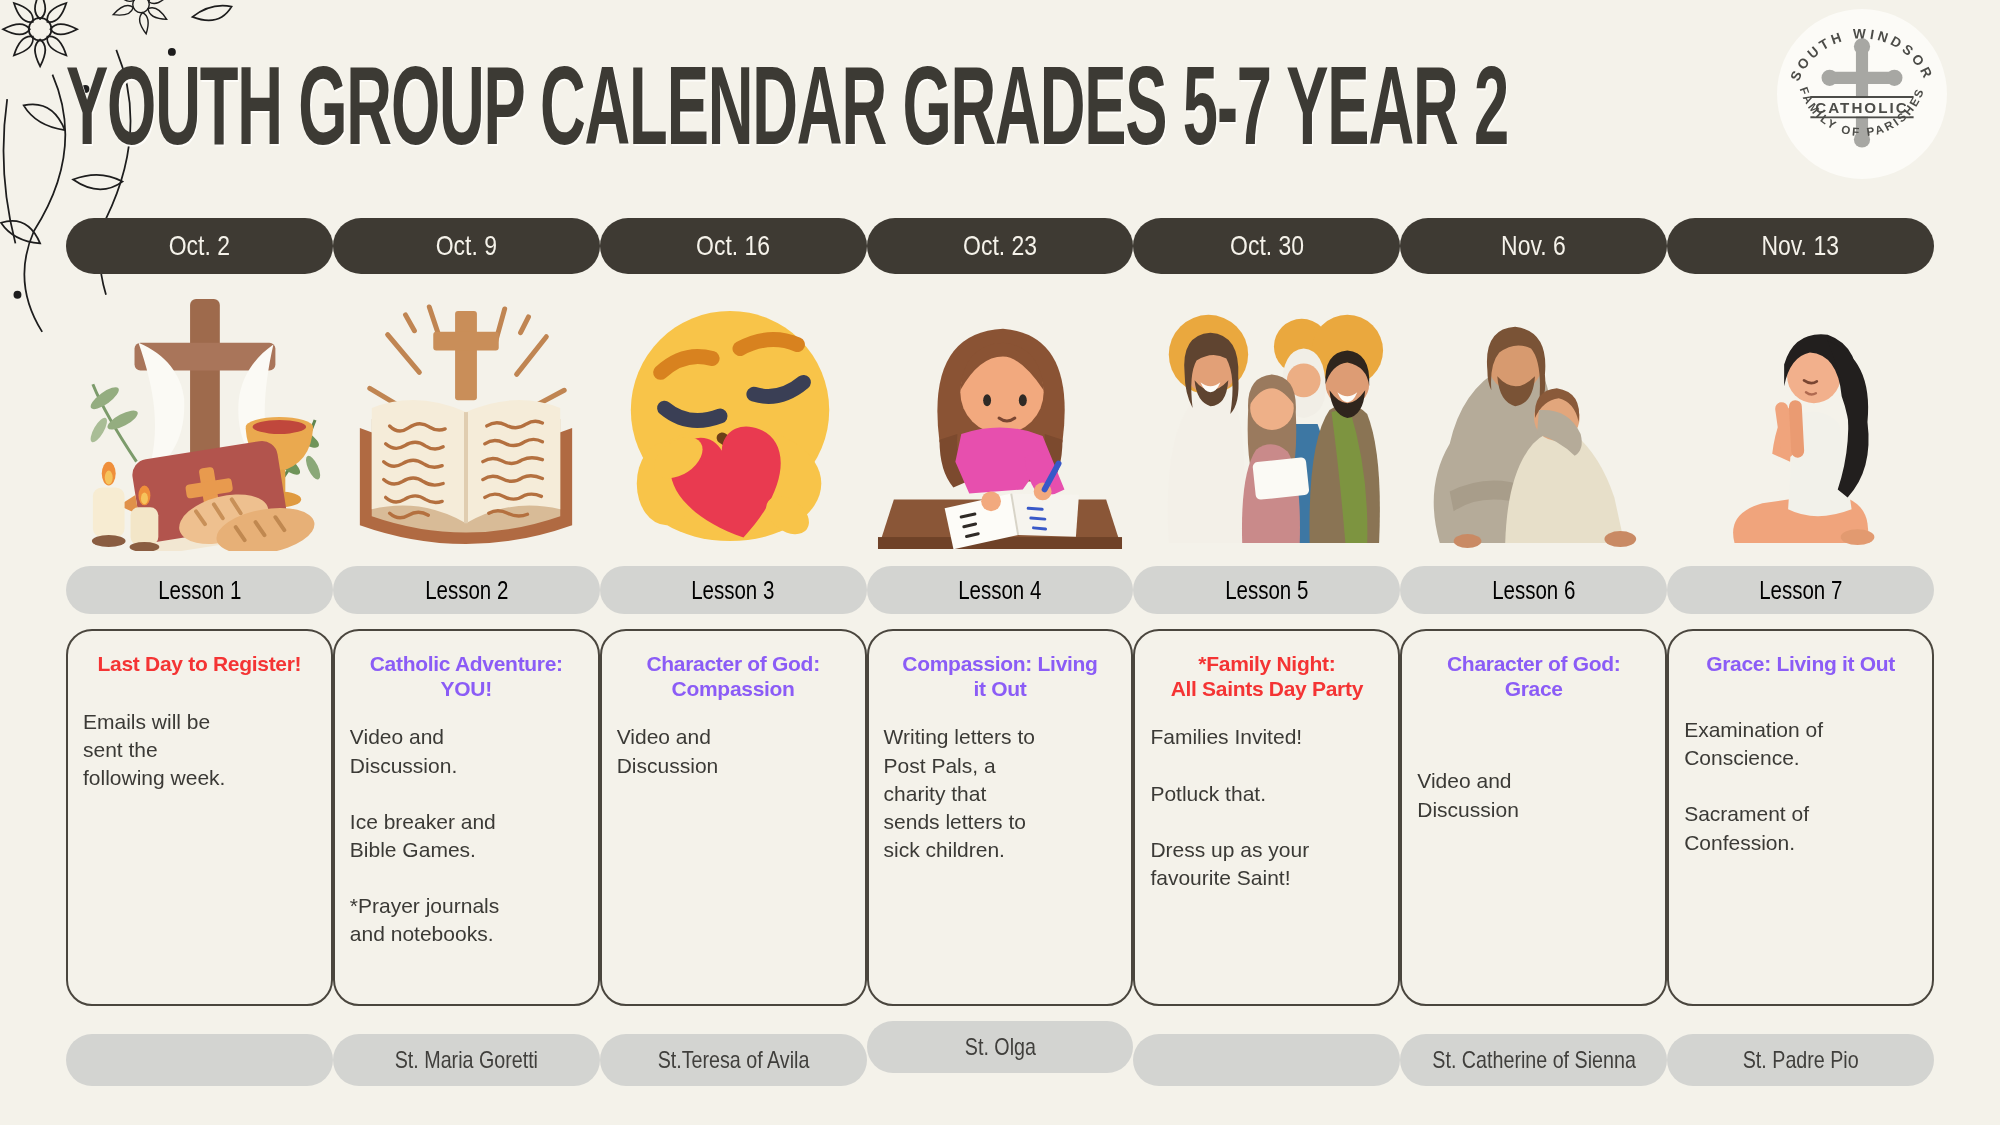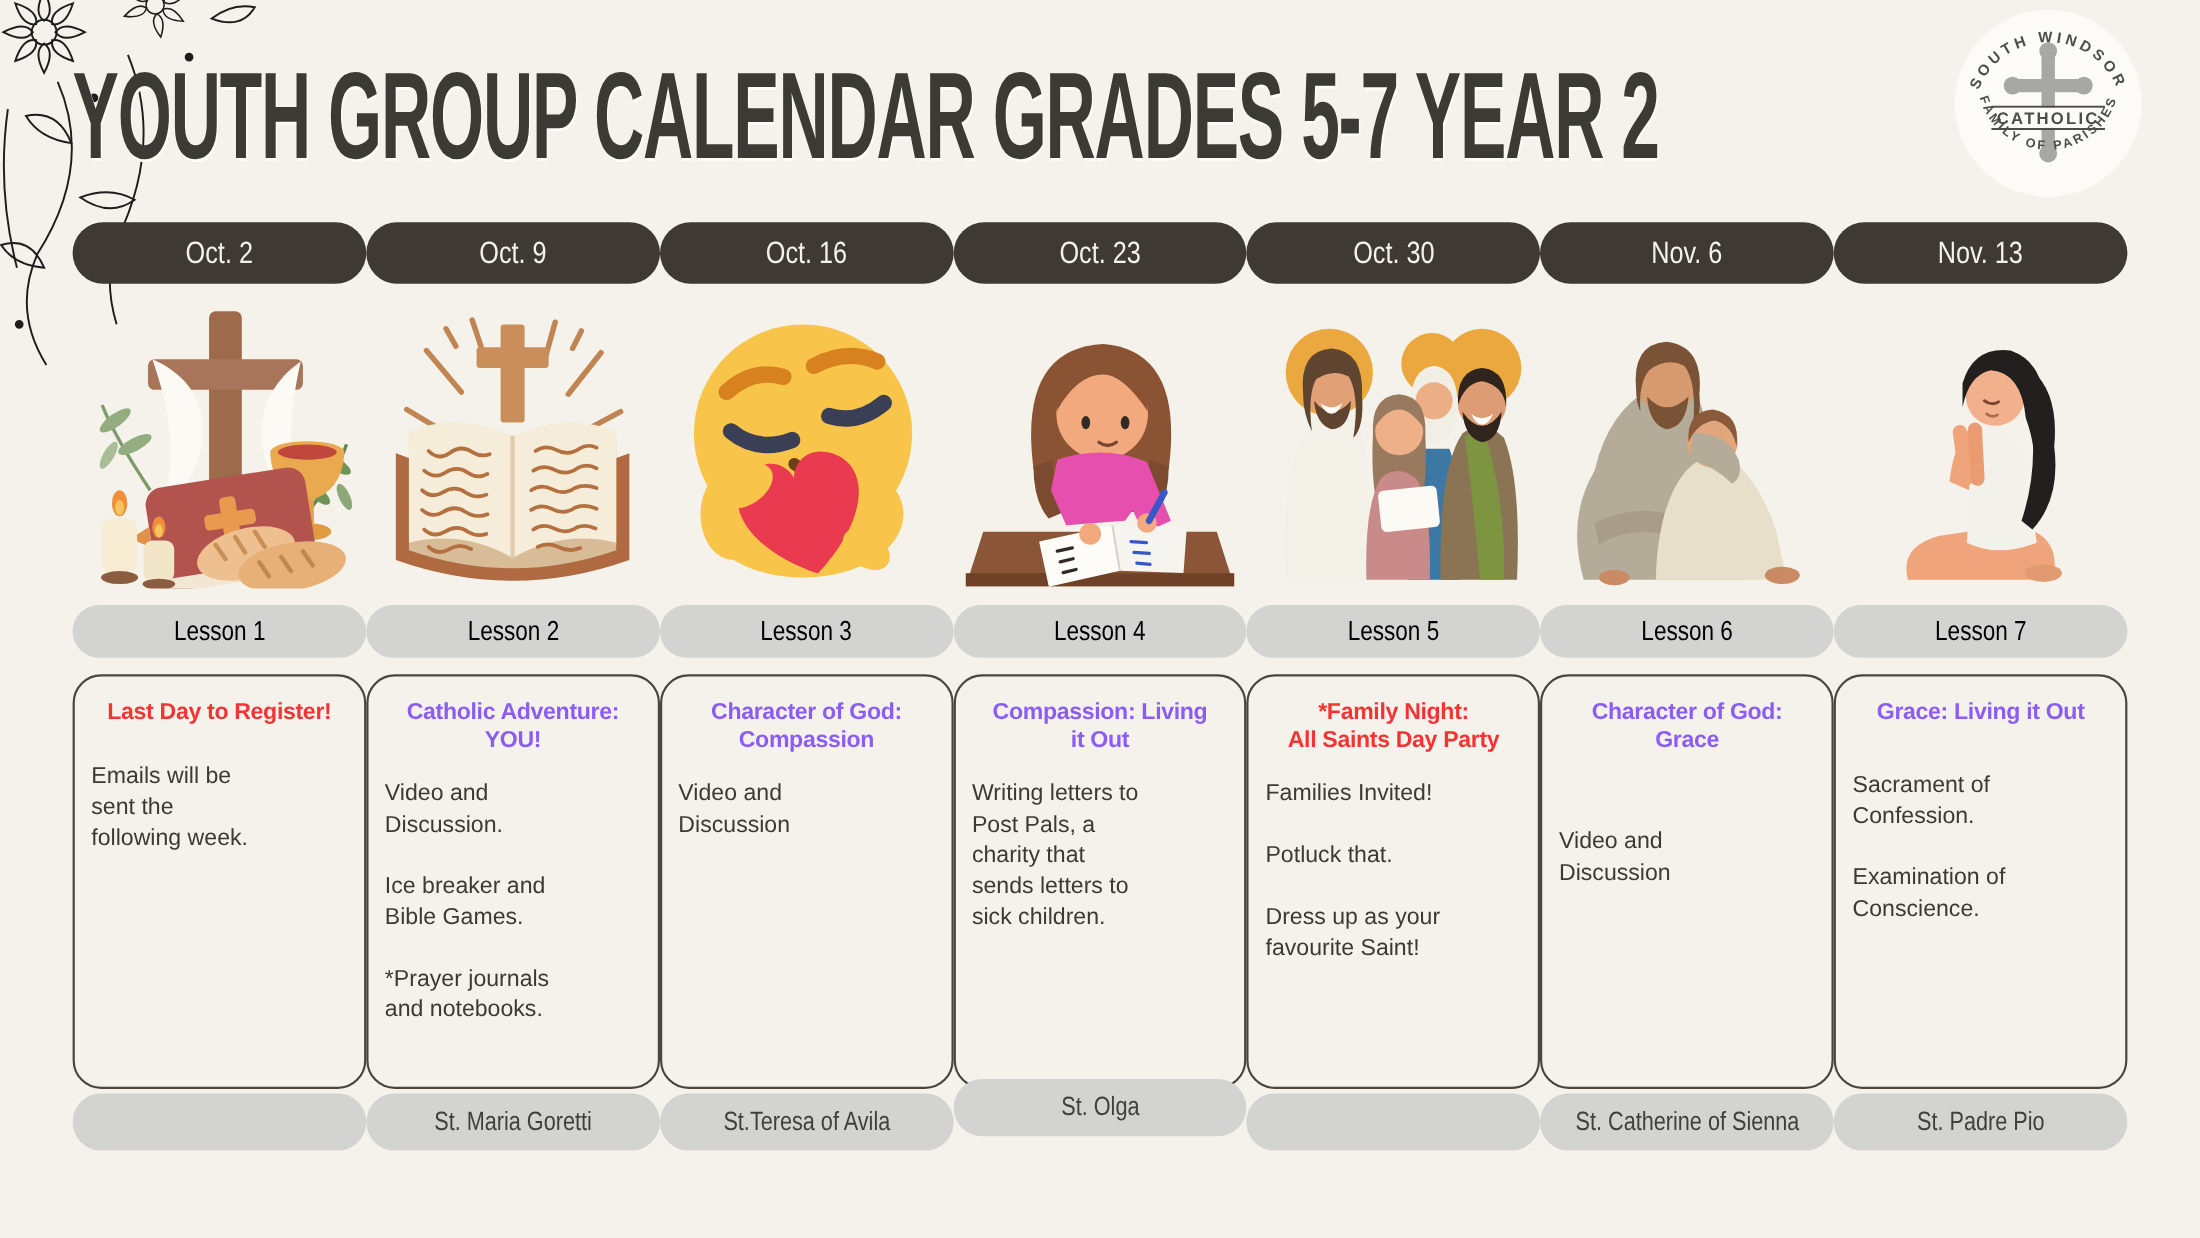--- a/index.html
+++ b/index.html
@@ -14,35 +14,35 @@
     position:absolute;left:66px;top:50px;margin:0;
     font-size:112px;font-weight:bold;line-height:1;
     letter-spacing:-2px;white-space:nowrap;color:#3c3a34;
     transform:scaleX(.565);transform-origin:left top;
     text-shadow:2px 2px 0 #fdfcf8;
   }
   .floral{position:absolute;left:-14px;top:-14px;width:310px;height:350px;}
   .logo{position:absolute;right:52px;top:8px;width:172px;height:172px;}
   
   .grid{
-    position:absolute;left:66px;top:202px;width:1868px;
+    position:absolute;left:66px;top:218px;width:1868px;
     display:grid;grid-template-columns:repeat(7,1fr);
   }
   .col{display:flex;flex-direction:column;min-width:0;}
   .pill{
     display:flex;align-items:center;justify-content:center;
     border-radius:28px;flex:none;
   }
   .cond{display:inline-block;transform:scaleX(.82);white-space:nowrap;}
   .date-pill{height:56px;margin-bottom:12px;background:#3e3a33;color:#f5f2ea;font-size:28px;}
   .illus{height:272px;margin-bottom:8px;display:flex;align-items:center;justify-content:center;}
   .illus svg{display:block;}
   .lesson-pill{height:48px;margin-bottom:15px;background:#d3d4d1;color:#000000;font-size:25px;}
   .card{
-    height:377px;margin-bottom:4px;box-sizing:border-box;
+    height:377px;margin-bottom:28px;box-sizing:border-box;
     border:2px solid #4a463e;border-radius:26px;padding:20px 15px 1px;
   }
   .card-title{
     margin:0;font-size:21px;font-weight:bold;text-align:center;
     line-height:1.2;letter-spacing:-.3px;color:#8b5cf6;white-space:pre-line;
   }
   .card-title.red{color:#f43434;}
   .card-body{margin-top:22px;font-size:21px;line-height:1.34;color:#3b3a36;}
   .card-body p{margin:0 0 28px;white-space:pre-line;}
   .col:nth-child(1) .card-body{margin-top:32px;}
@@ -435,24 +435,24 @@
         <path d="M108 72 Q118 38 152 42 Q186 54 182 102 Q190 152 174 200 Q180 142 166 104 Q162 62 134 60 Q114 64 108 94 Z" fill="#221f1e"></path>
         <path d="M152 48 Q198 66 192 130 Q198 178 172 206 L162 198 Q178 150 170 100 Z" fill="#221f1e"></path>
       </svg>
     </div>
     <div class="pill lesson-pill">
       <span class="cond">Lesson 7</span>
     </div>
     <div class="card">
       <h3 class="card-title">Grace: Living it Out</h3>
       <div class="card-body">
+        <p>Examination of
+Conscience.</p>
         <p>Sacrament of
 Confession.</p>
-        <p>Examination of
-Conscience.</p>
       </div>
     </div>
     <div class="pill saint-pill">
       <span class="cond">St. Padre Pio</span>
     </div>
   </section>
 
 </main>
 
 </body></html>

